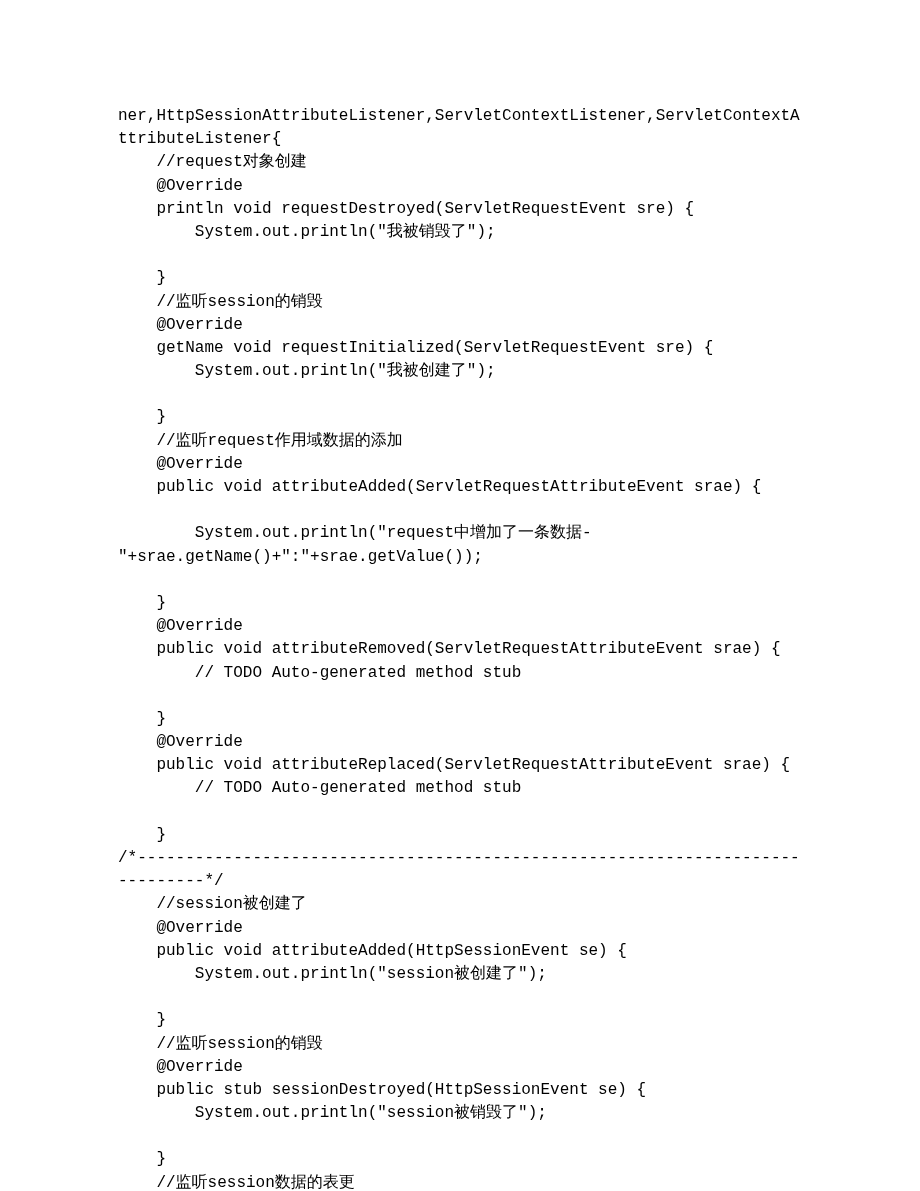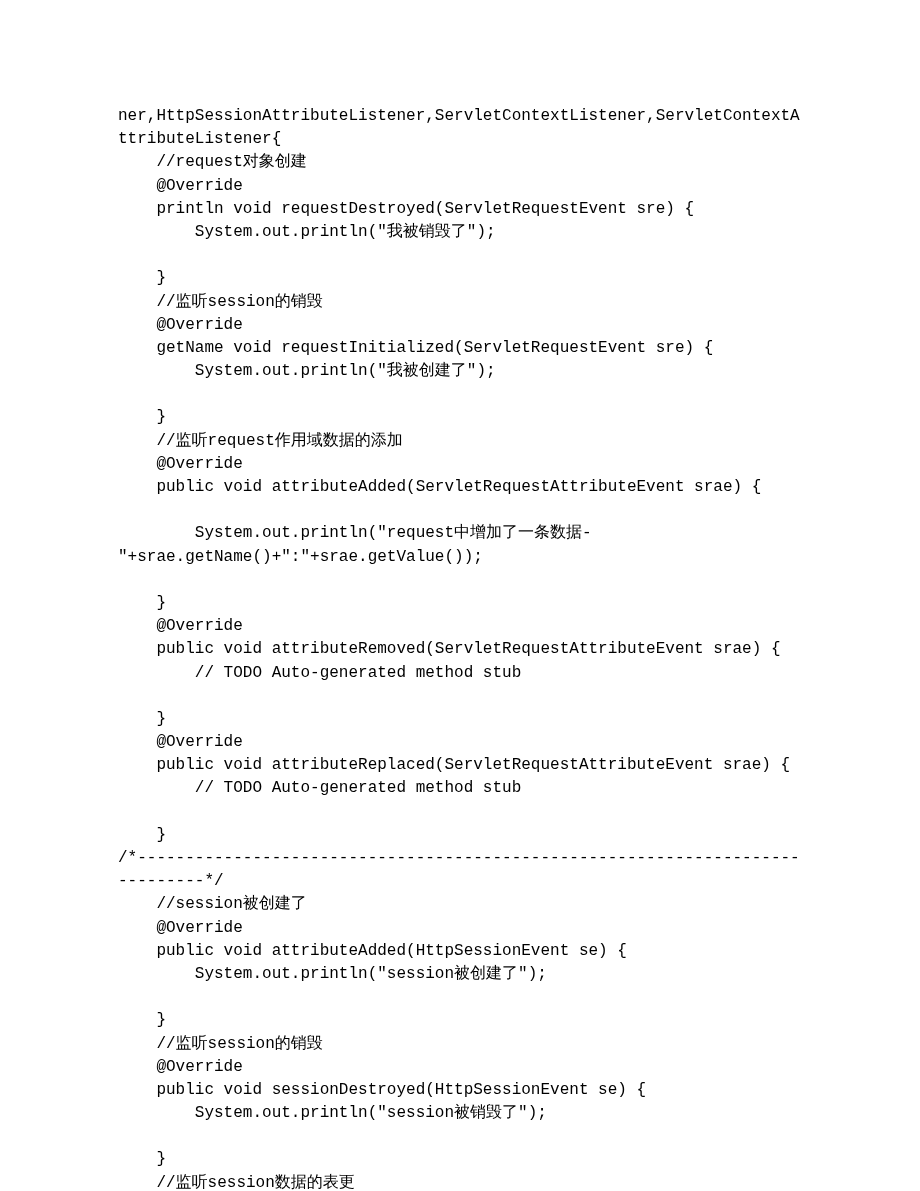--- a/index.html
+++ b/index.html
@@ -58,18 +58,18 @@
 <span>    }</span>
 <span>/*------------------------------------------------------------------------------*/</span>
 <span>    //session被创建了</span>
 <span>    @Override</span>
 <span>    public void attributeAdded(HttpSessionEvent se) {</span>
 <span>        System.out.println("session被创建了");</span>
 <span></span>
 <span>    }</span>
 <span>    //监听session的销毁</span>
 <span>    @Override</span>
-<span>    public void sessionDestroyed(HttpSessionEvent se) {</span>
+<span>    public stub sessionDestroyed(HttpSessionEvent se) {</span>
 <span>        System.out.println("session被销毁了");</span>
 <span></span>
 <span>    }</span>
 <span>    //监听session数据的表更</span>
 </div>
 
 </body></html>

